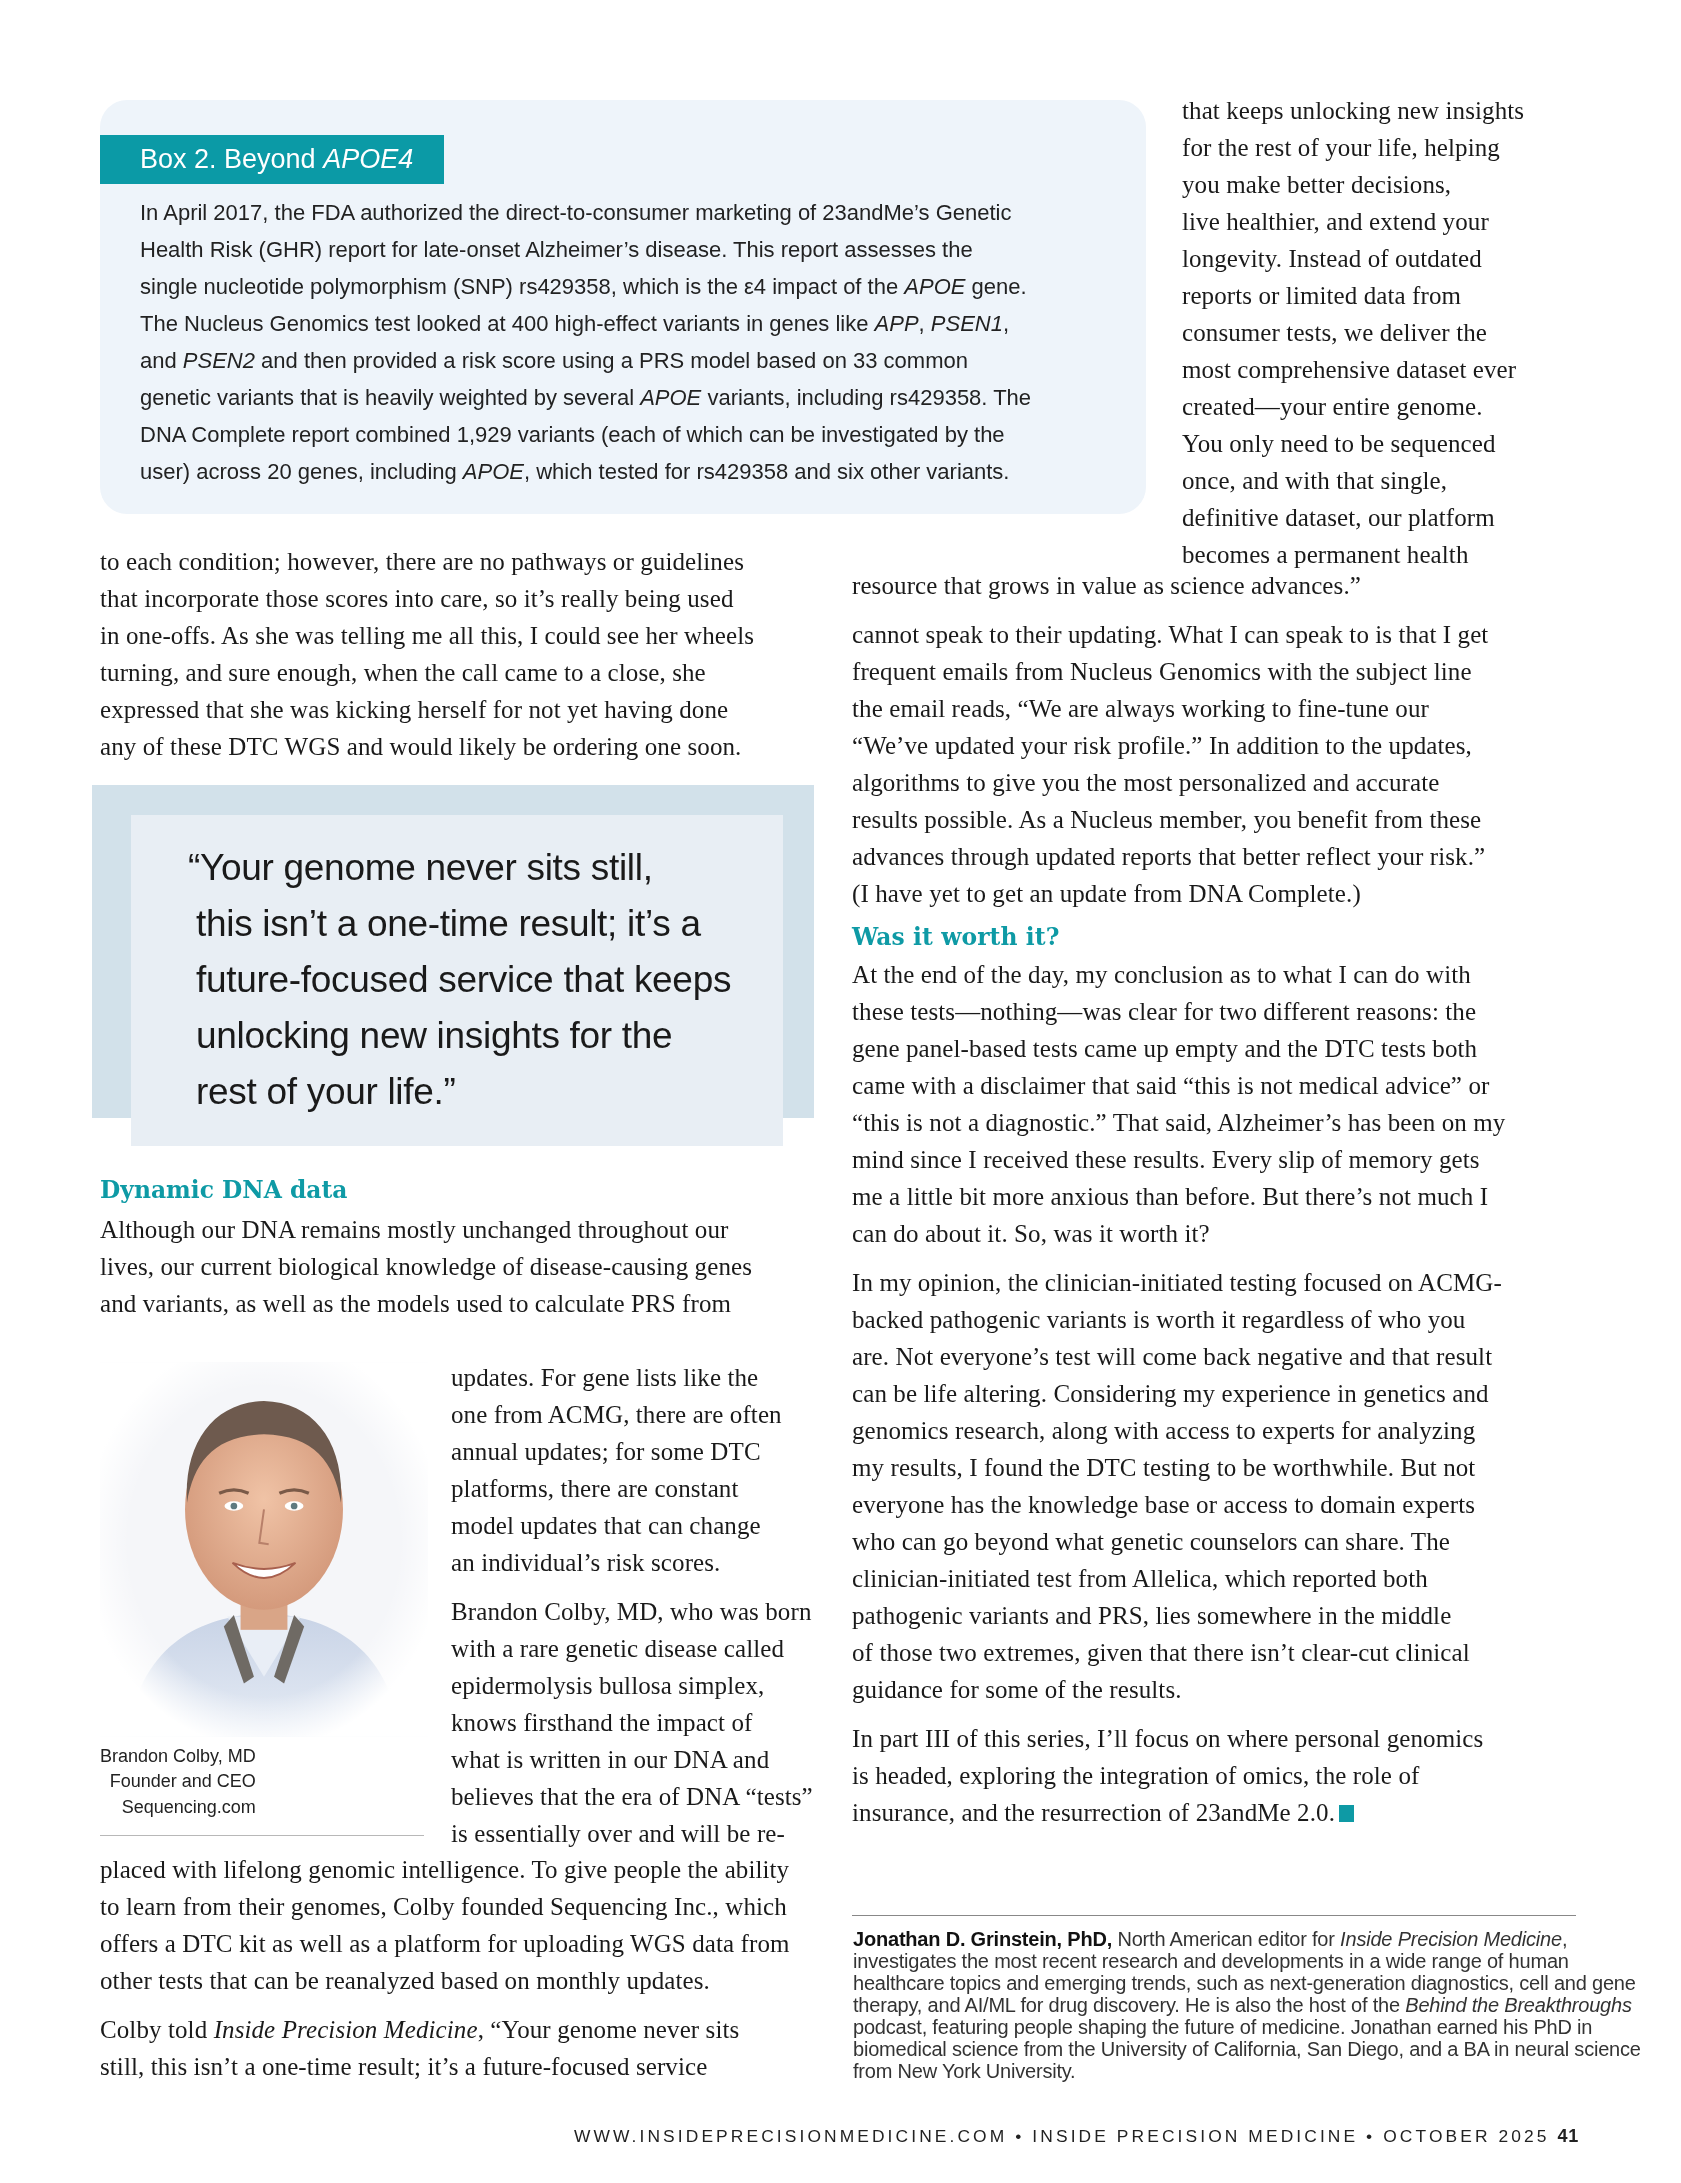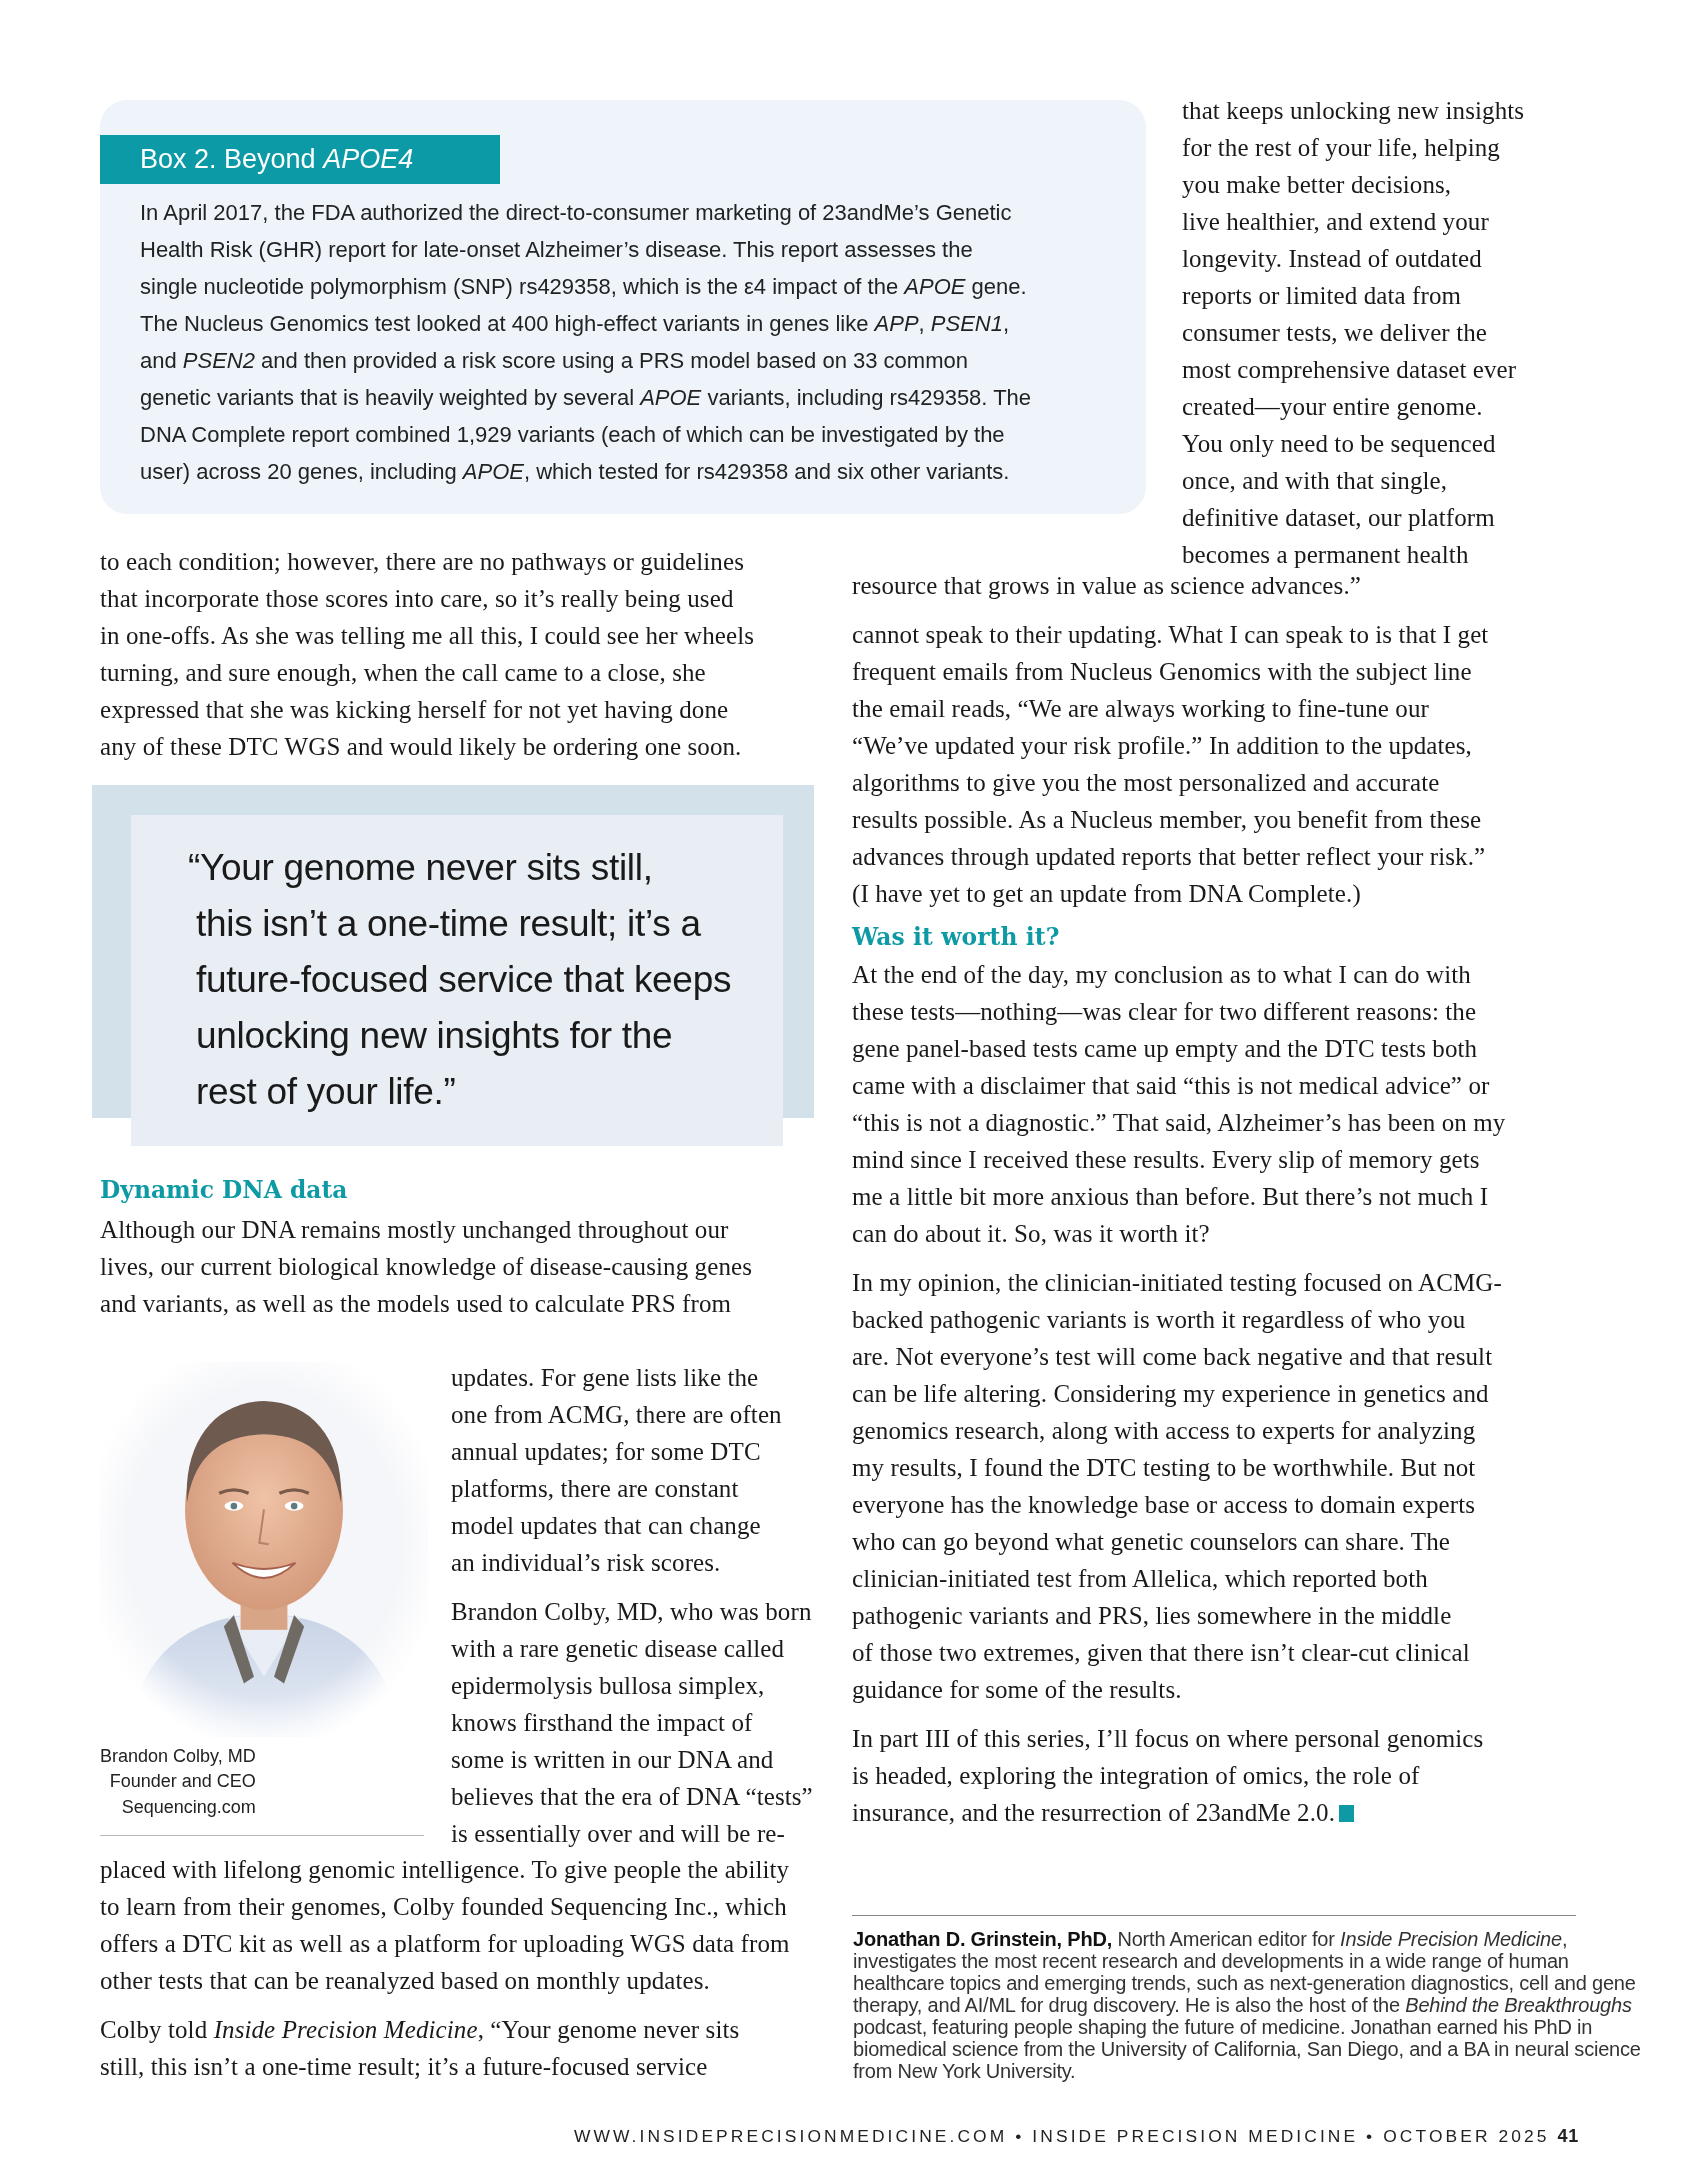--- a/index.html
+++ b/index.html
@@ -5,21 +5,21 @@
   html, body { margin: 0; padding: 0; background: #ffffff; }
   body { width: 1681px; height: 2183px; position: relative; overflow: hidden; }
   .block { position: absolute; }
   .line { display: block; white-space: nowrap; }
   .body-text { font-family: "Liberation Serif", "DejaVu Serif", serif; font-size: 25px; line-height: 37px; color: #1a1a1a; letter-spacing: 0.1px; }
   .para-gap { height: 12px; }
   .link { color: #2b5a7a; }
 
   
   #box2 { left: 100px; top: 100px; width: 1046px; height: 414px; background: #eef4fa; border-radius: 27px; }
-  #box2-title { position: absolute; left: 0; top: 35px; width: 400px; height: 49px; background: #0b9aa6; color: #fff;
+  #box2-title { position: absolute; left: 0; top: 35px; width: 344px; height: 49px; background: #0b9aa6; color: #fff;
                 font-family: "Liberation Sans", "DejaVu Sans", sans-serif; font-size: 27px; line-height: 49px; padding-left: 40px; box-sizing: border-box; }
   #box2-body { position: absolute; left: 40px; top: 94px; font-family: "Liberation Sans", "DejaVu Sans", sans-serif; font-size: 22px; line-height: 37px; color: #222; }
 
   
   #pq-outer { left: 92px; top: 785px; width: 722px; height: 333px; background: #d2e1ea; }
   #pq-inner { left: 131px; top: 815px; width: 652px; height: 331px; background: #e8eef4; }
   #pq-text { left: 164px; top: 840px; font-family: "Liberation Sans", "DejaVu Sans", sans-serif; font-size: 37px; line-height: 56px; color: #1a1a1a; font-weight: 300; letter-spacing: -0.3px; margin-left: 32px; }
 
   .h2 { font-family: "DejaVu Serif", "Liberation Serif", serif; font-weight: bold; font-size: 23.4px; color: #0e9aa5; }
 
@@ -102,21 +102,21 @@
   <span class="line">one from ACMG, there are often</span>
   <span class="line">annual updates; for some DTC</span>
   <span class="line">platforms, there are constant</span>
   <span class="line">model updates that can change</span>
   <span class="line">an individual’s risk scores.</span>
   <div class="para-gap"></div>
   <span class="line">Brandon Colby, MD, who was born</span>
   <span class="line">with a rare genetic disease called</span>
   <span class="line">epidermolysis bullosa simplex,</span>
   <span class="line">knows firsthand the impact of</span>
-  <span class="line">some is written in our DNA and</span>
+  <span class="line">what is written in our DNA and</span>
   <span class="line">believes that the era of DNA “tests”</span>
   <span class="line">is essentially over and will be re-</span>
 </div>
 <div class="block body-text" style="left:100px; top:1851px;">
   <span class="line">placed with lifelong genomic intelligence. To give people the ability</span>
   <span class="line">to learn from their genomes, Colby founded Sequencing Inc., which</span>
   <span class="line">offers a DTC kit as well as a platform for uploading WGS data from</span>
   <span class="line">other tests that can be reanalyzed based on monthly updates.</span>
   <div class="para-gap"></div>
   <span class="line"><span>Colby told </span><i>Inside Precision Medicine</i><span>, “Your genome never sits</span></span>

